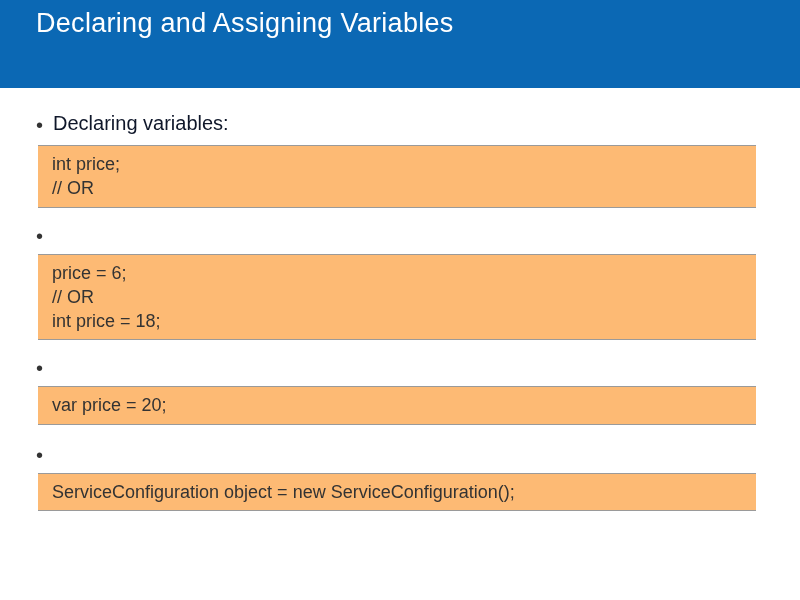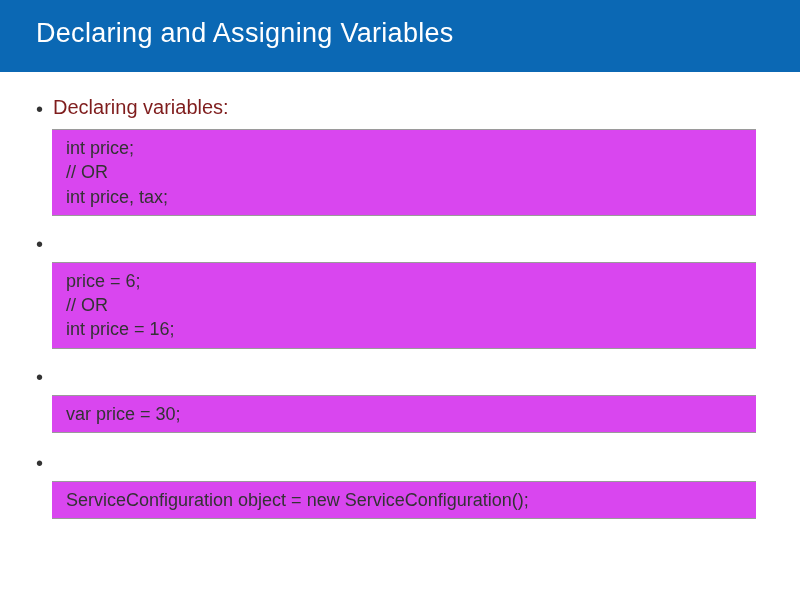--- a/index.html
+++ b/index.html
@@ -9,22 +9,22 @@
     }
     body {
       width: 800px;
       height: 600px;
       font-family: "Segoe UI", Tahoma, Geneva, sans-serif;
       background: #ffffff;
       overflow: hidden;
     }
     .header {
       background: #0b68b4;
-      padding: 18px 36px 22px 36px;
-      height: 72px;
+      padding: 8px 36px 22px 36px;
+      height: 88px;
     }
     .header h1 {
       color: #ffffff;
       font-size: 27px;
       font-weight: 400;
       letter-spacing: 0.3px;
     }
     .content {
       padding: 20px 36px 10px 36px;
     }
@@ -36,30 +36,30 @@
     }
     .bullet-dot {
       color: #333;
       font-size: 20px;
       line-height: 1;
       margin-right: 10px;
       position: relative;
       top: 2px;
     }
     .bullet-text {
-      color: #7f1d1d;
+      color: #0f172a;
       font-size: 20px;
       font-weight: 400;
     }
     .code-block {
-      background: #d946ef;
+      background: #fdba74;
       border-top: 1px solid #9a9a9a;
       border-bottom: 1px solid #9a9a9a;
       padding: 6px 14px;
-      margin-left: 16px;
+      margin-left: 2px;
       margin-right: 8px;
       margin-bottom: 16px;
       color: #333;
       font-size: 18px;
       line-height: 1.35;
       font-family: "Segoe UI", Tahoma, Geneva, sans-serif;
     }
     .code-line {
       white-space: pre;
     }
@@ -76,37 +76,36 @@
 
 <div class="content">
 
   <div class="bullet-row">
     <span class="bullet-dot">•</span>
     <span class="bullet-text">Declaring variables:</span>
   </div>
   <div class="code-block">
     <div class="code-line">int price;</div>
     <div class="code-line">// OR</div>
-    <div class="code-line">int price, tax;</div>
   </div>
 
   <div class="bullet-row">
     <span class="bullet-dot">•</span>
   </div>
   <div class="code-block">
     <div class="code-line">price = 6;</div>
     <div class="code-line">// OR</div>
-    <div class="code-line">int price = 16;</div>
+    <div class="code-line">int price = 18;</div>
   </div>
 
   <div class="bullet-row">
     <span class="bullet-dot">•</span>
   </div>
   <div class="code-block">
-    <div class="code-line">var price = 30;</div>
+    <div class="code-line">var price = 20;</div>
   </div>
 
   <div class="bullet-row section-spacer">
     <span class="bullet-dot">•</span>
   </div>
   <div class="code-block">
     <div class="code-line">ServiceConfiguration object = new ServiceConfiguration();</div>
   </div>
 
 </div>

